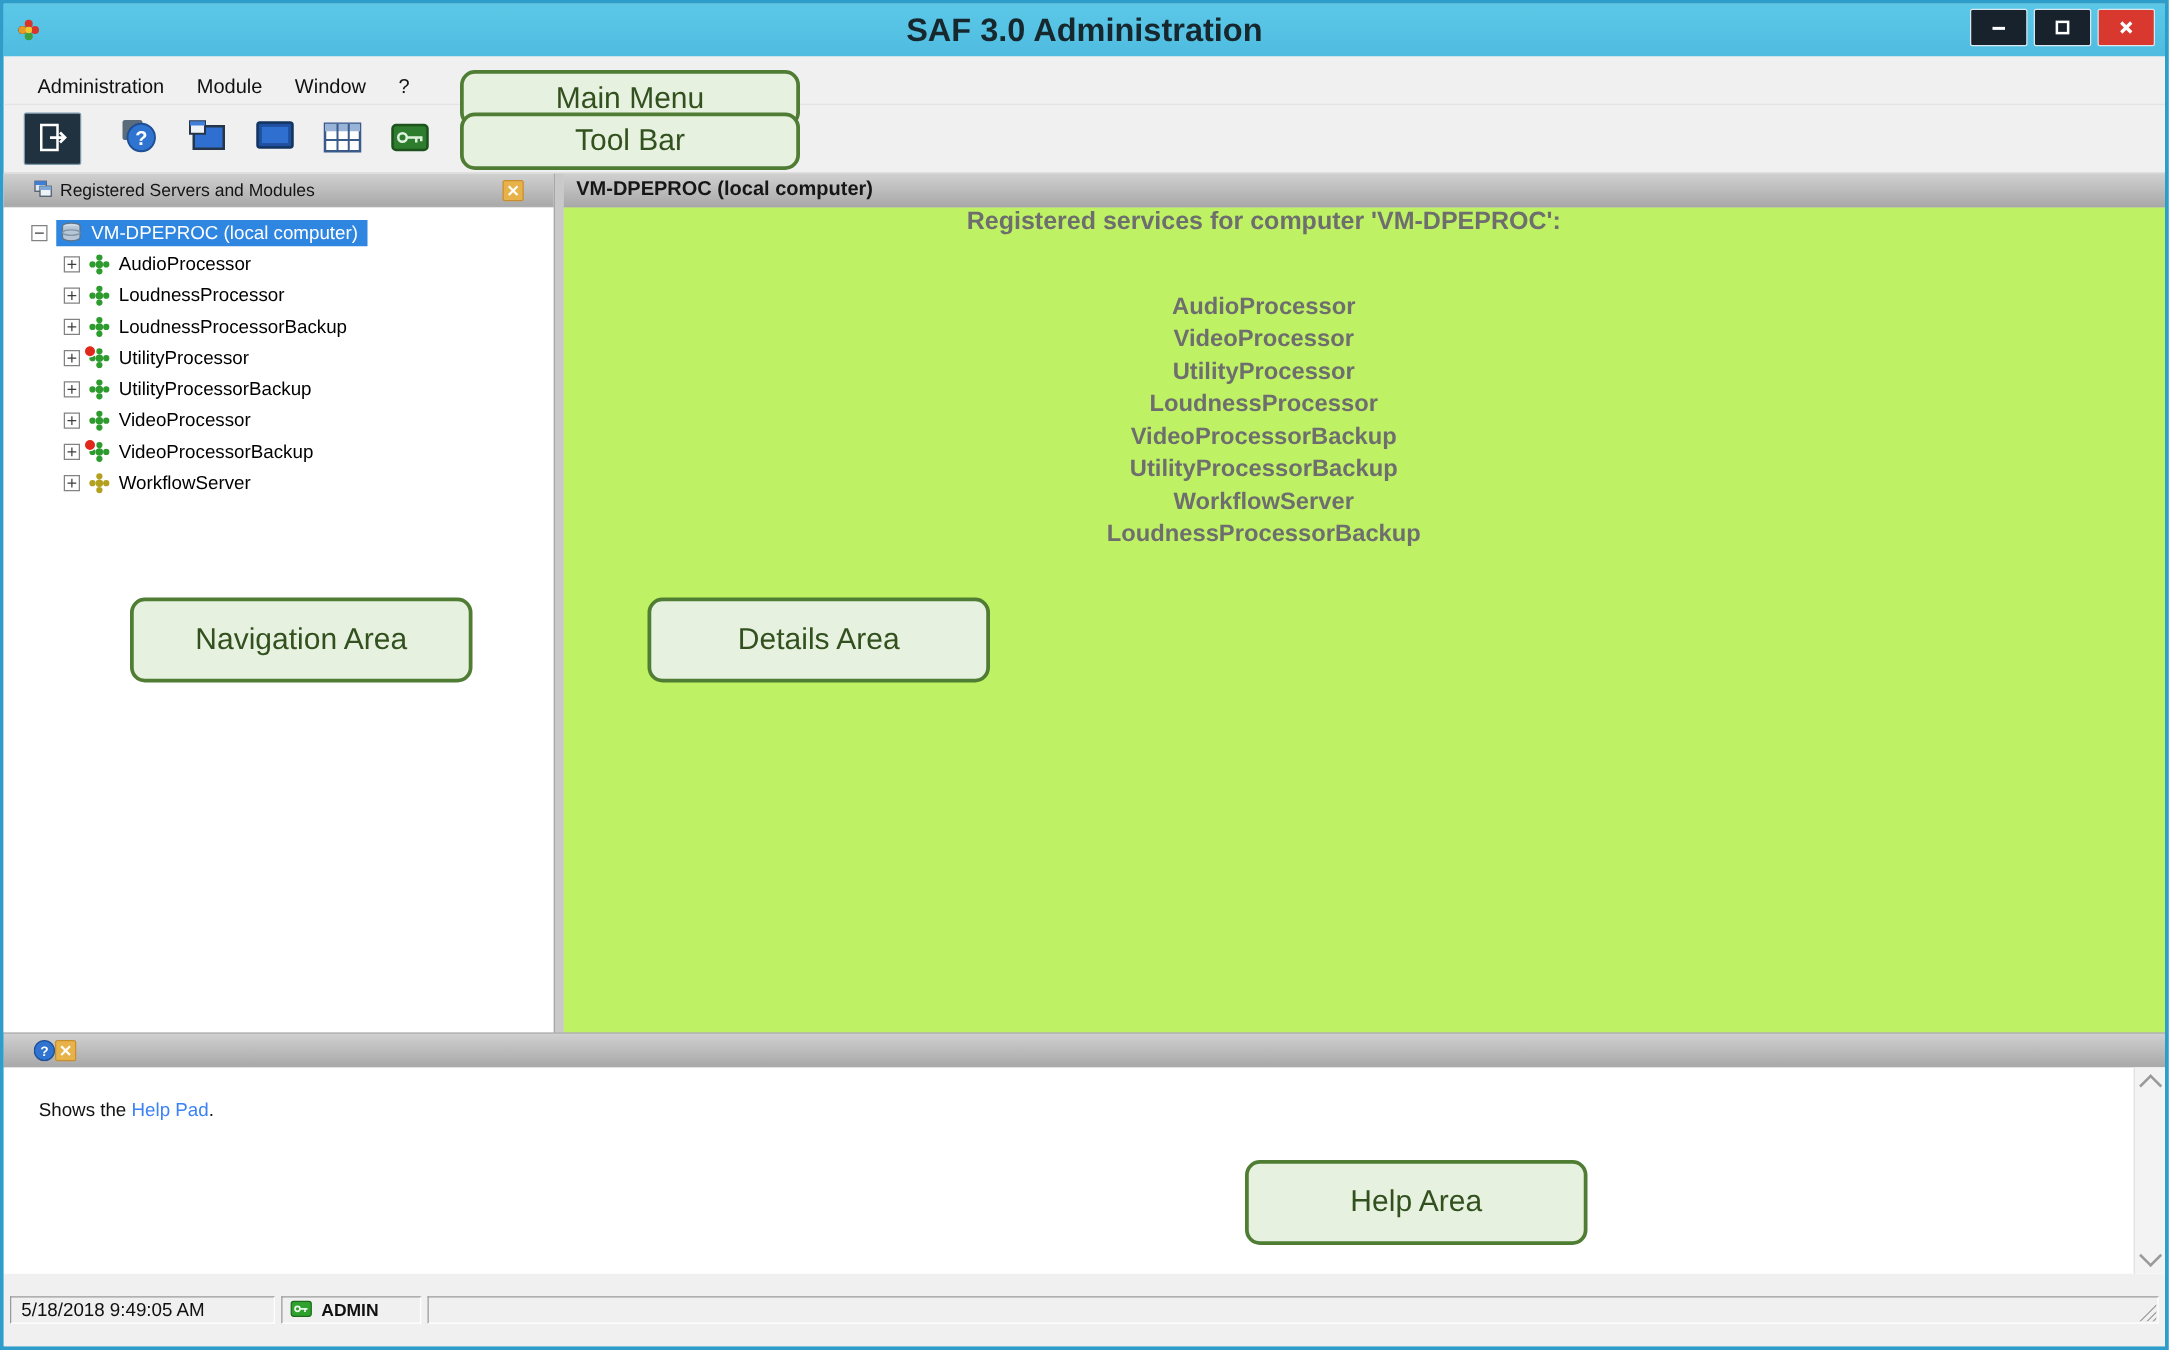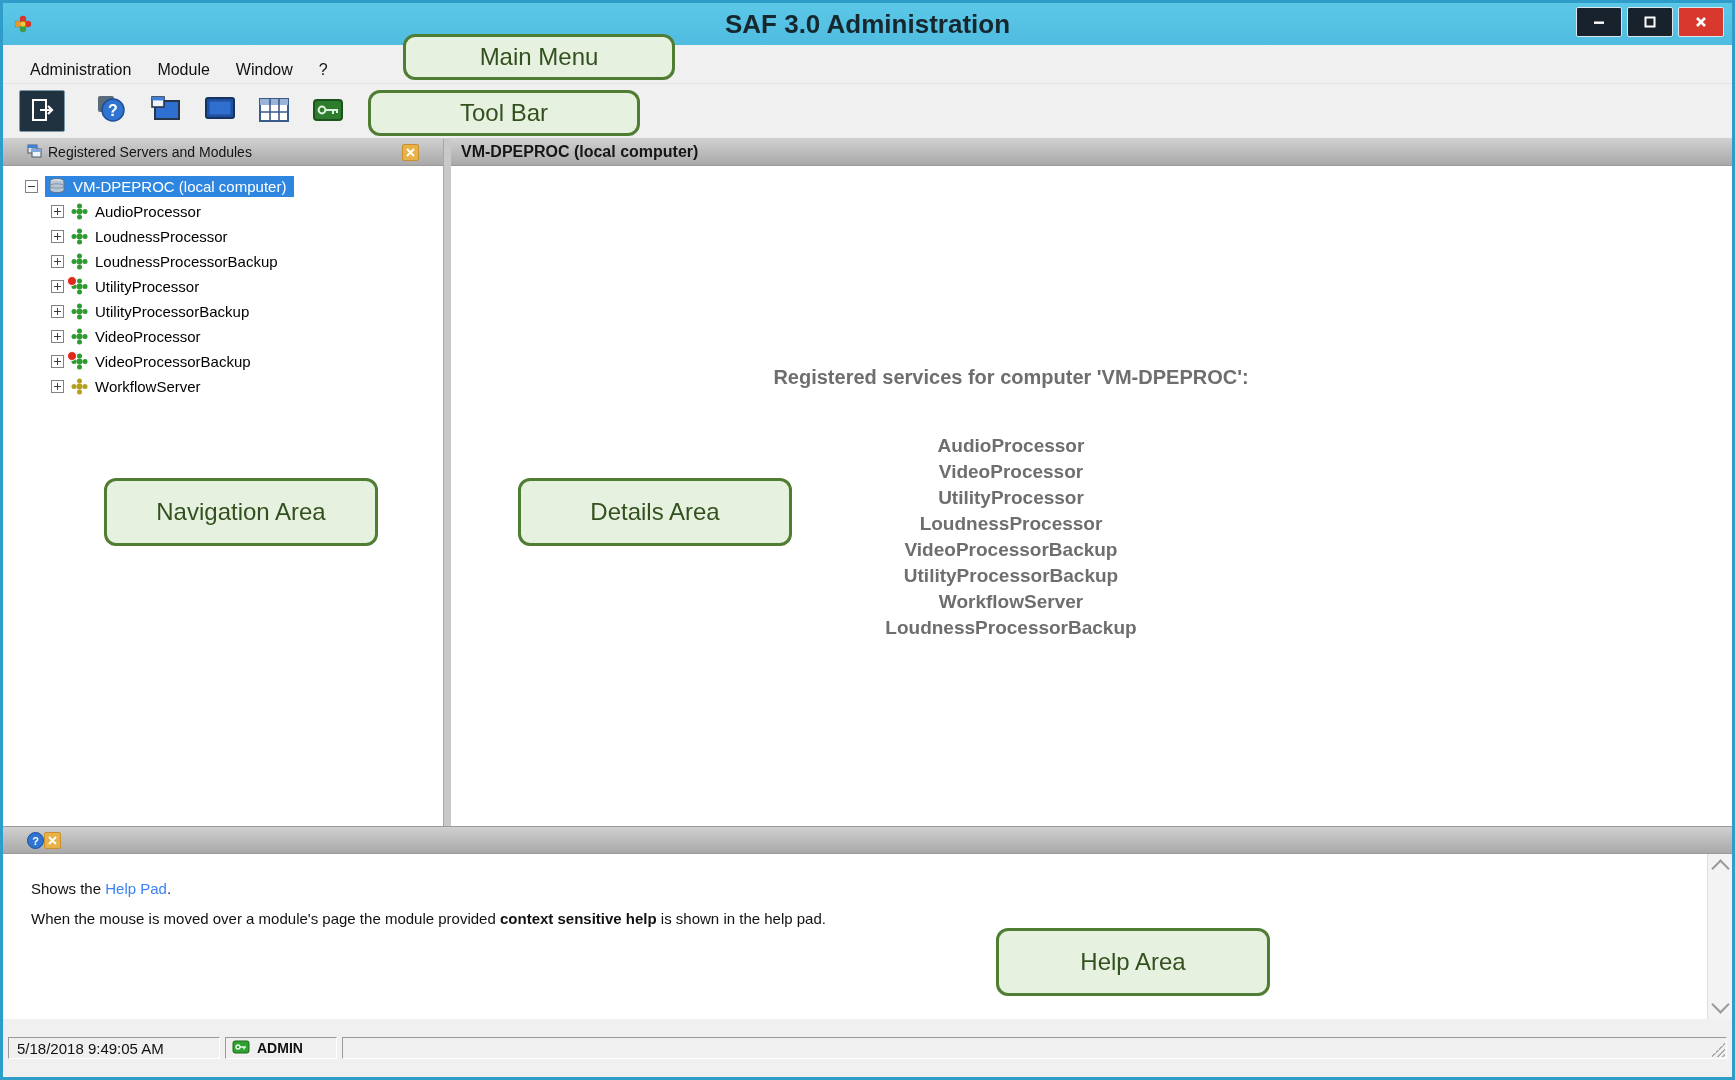--- a/index.html
+++ b/index.html
@@ -58,21 +58,21 @@
   .tree-icon[data-status="red"] .badge{display:block;}
   .sel-wrap{display:inline-flex;align-items:center;background:#2e86e0;color:#fff;
             padding:1px 8px 2px 3px;}
   .sel-wrap .tree-icon{margin-right:7px;}
 
   
   .details{flex:1;display:flex;flex-direction:column;min-width:0;}
   .details-header{height:26px;flex:0 0 auto;background:linear-gradient(#d0d0d0,#a9a9a9);
                   display:flex;align-items:center;padding-left:10px;font-size:16px;
                   font-weight:bold;color:#161616;border-bottom:1px solid #9a9a9a;}
-  .details-body{flex:1;background:#ffffff;padding-top:200px;}
+  .details-body{flex:1;background:#bef264;}
   .details-center{width:1120px;text-align:center;}
   .details-heading{font-size:20px;font-weight:bold;color:#6e6e6e;margin-bottom:44px;}
   .service{font-size:19px;font-weight:bold;color:#6e6e6e;line-height:26px;}
 
   
   .helppad{flex:0 0 192px;display:flex;flex-direction:column;border-top:1px solid #9a9a9a;}
   .hp-icon{width:17px;height:17px;flex:0 0 auto;}
   .helppad-body{flex:1;background:#fff;position:relative;
                 padding:26px 50px 0 28px;font-size:15px;color:#111;}
   .hp-line2{margin-top:13px;}
@@ -93,21 +93,21 @@
   .sb-user{width:112px;padding-left:6px;gap:7px;font-weight:bold;font-size:14px;}
   .sb-fill{flex:1;position:relative;}
   .grip{position:absolute;right:1px;bottom:1px;width:14px;height:14px;cursor:nwse-resize;
         background:
           linear-gradient(135deg,transparent 50%,#aaa 50%,#aaa 56%,transparent 56%,transparent 70%,#aaa 70%,#aaa 76%,transparent 76%,transparent 88%,#aaa 88%,#aaa 94%,transparent 94%);}
 
   
   .callout{position:absolute;background:#e6f1df;border:3px solid #4f7d33;border-radius:12px;
            display:flex;align-items:center;justify-content:center;font-size:24px;
            color:#33511f;z-index:50;}
-  #an-menu{left:368px;top:34px;width:266px;height:40px;margin-left:35px;}
+  #an-menu{left:368px;top:56px;width:266px;height:40px;}
   #an-tool{left:368px;top:90px;width:266px;height:40px;}
   #an-nav{left:104px;top:478px;width:268px;height:62px;text-align:center;}
   #an-details{left:518px;top:478px;width:268px;height:62px;}
   #an-help{left:996px;top:928px;width:268px;height:62px;}
 </style>
 </head>
 <body>
 
 <div class="window">
 
@@ -383,21 +383,20 @@
         </svg>
       </span>
       <span class="close-x">
         <svg width="9" height="9" viewBox="0 0 9 9">
             <path d="M1 1 L8 8 M8 1 L1 8" stroke="#fff" stroke-width="1.8"></path>
           </svg>
       </span>
     </div>
     <div class="helppad-body">
       <div class="hp-line1"><span>Shows the </span><a href="#" class="hp-link">Help Pad</a><span>.</span></div>
-      <div class="hp-line2"><span>When the mouse is moved over a module's page the module provided </span><b>context sensitive help</b><span> is shown in the help pad.</span></div>
       <div class="scrollbar">
         <span class="chev up"></span>
         <span class="chev down"></span>
       </div>
     </div>
   </div>
 
   <div class="statusbar">
     <div class="sb-cell sb-time">5/18/2018 9:49:05 AM</div>
     <div class="sb-cell sb-user">

